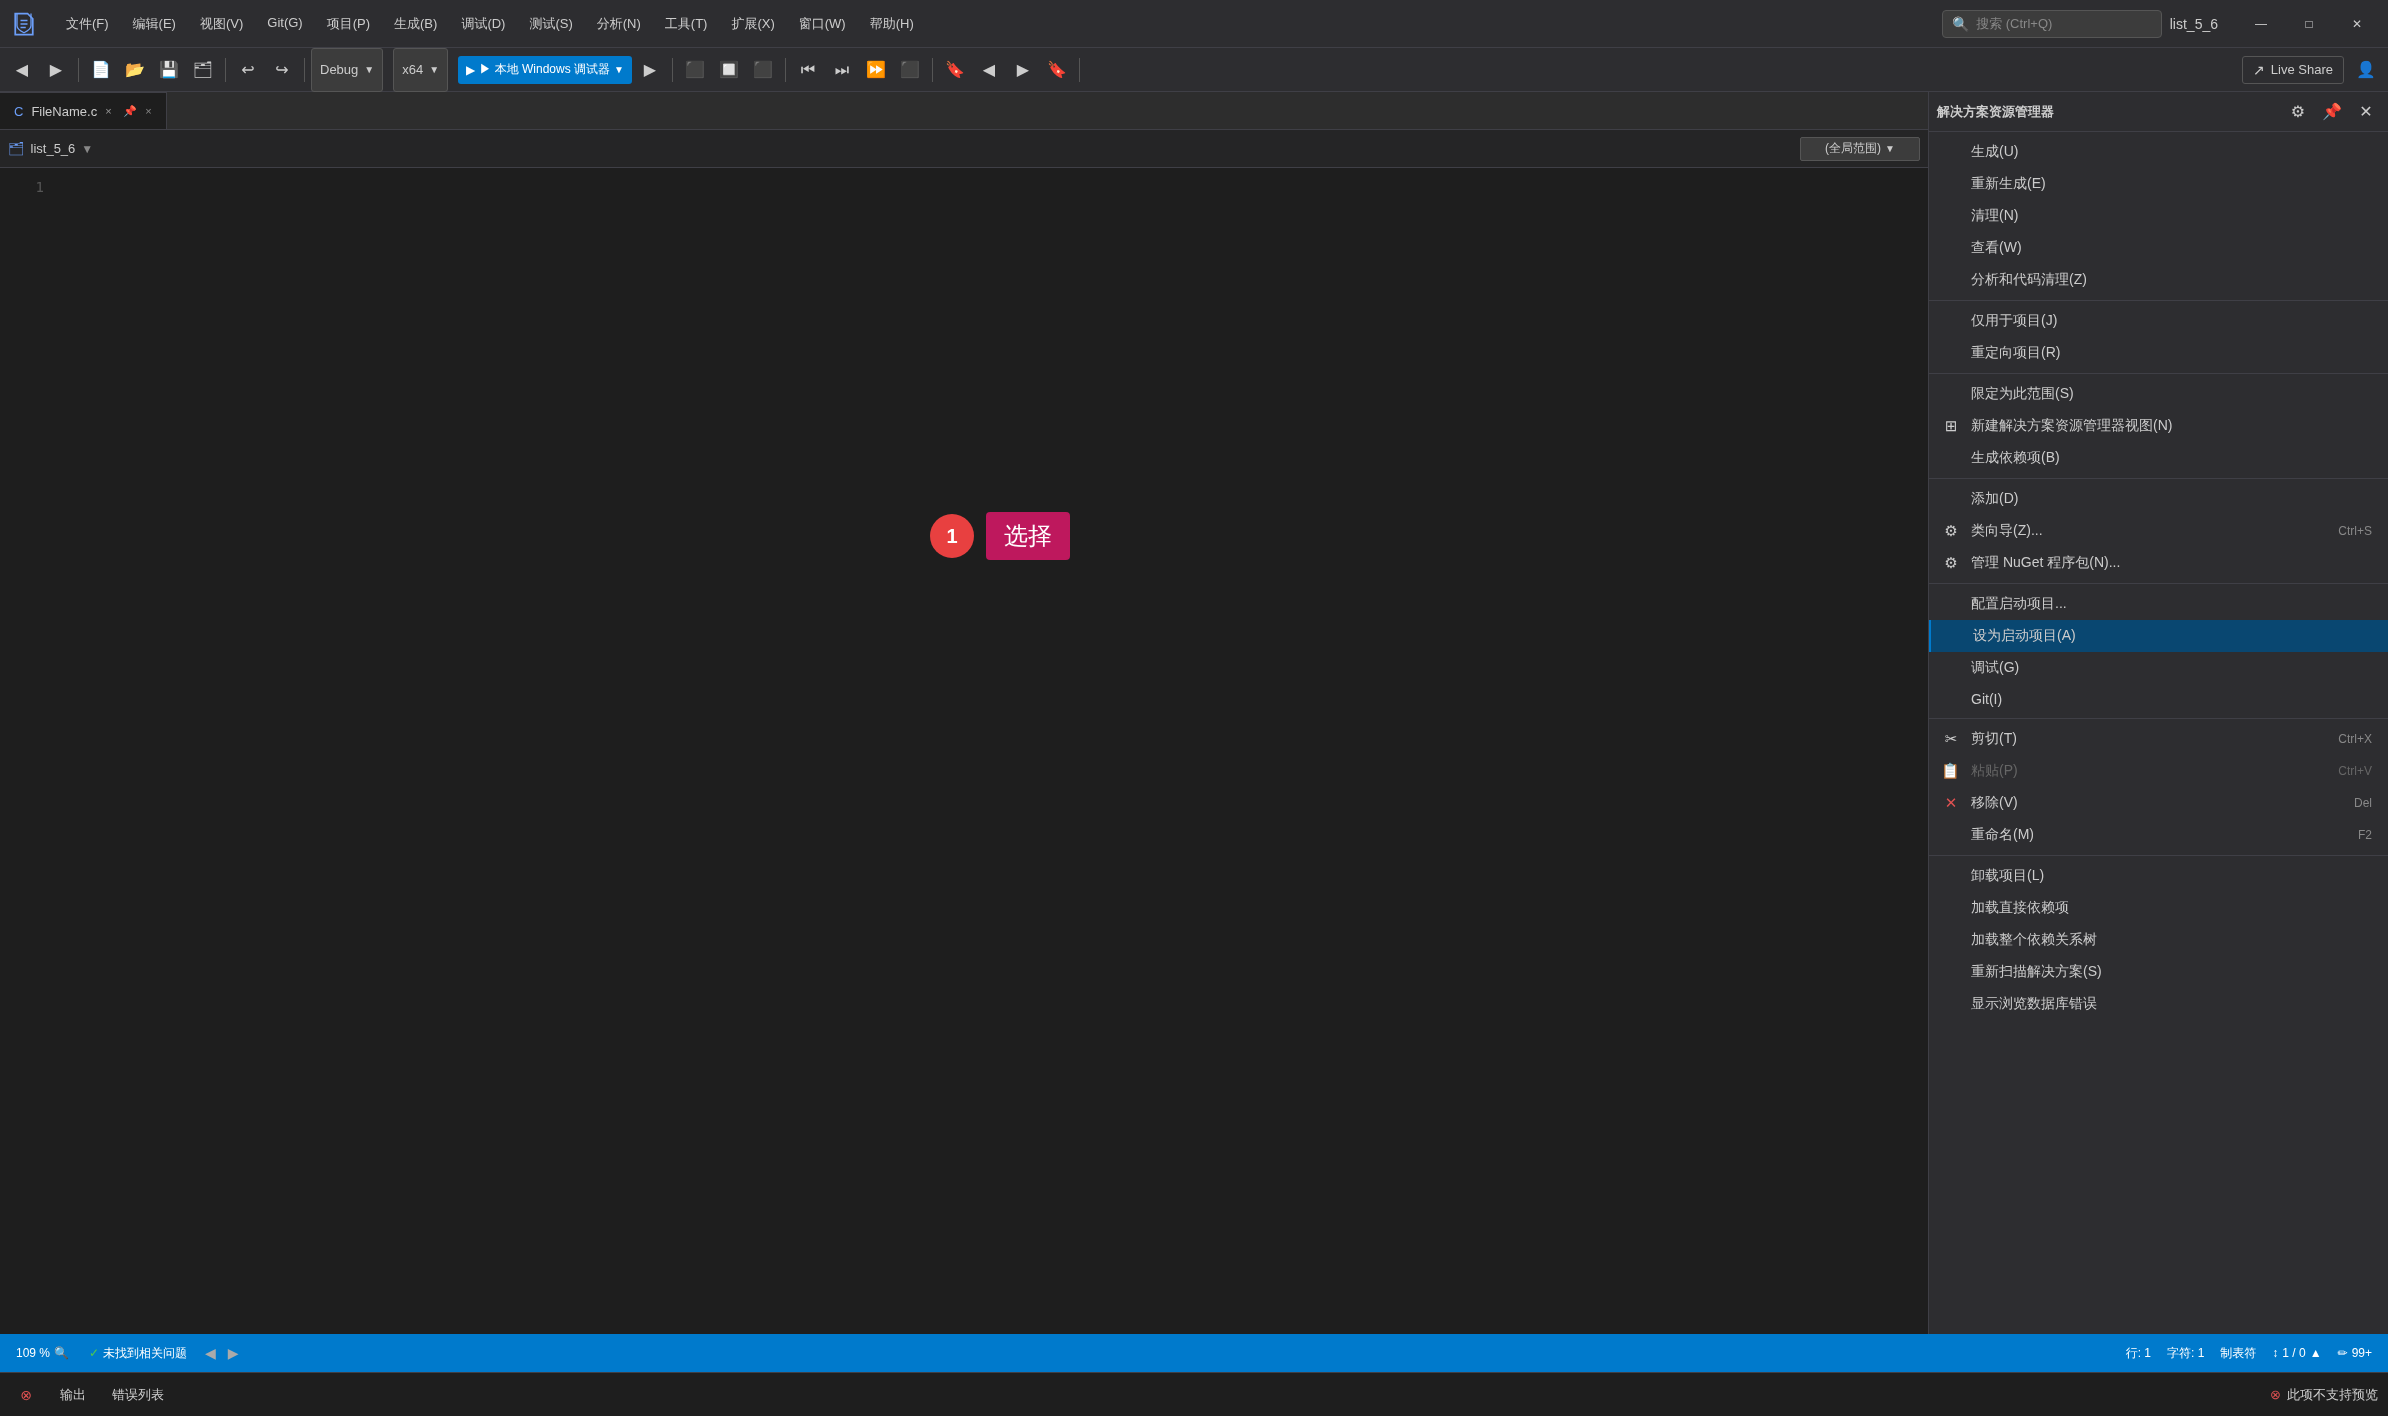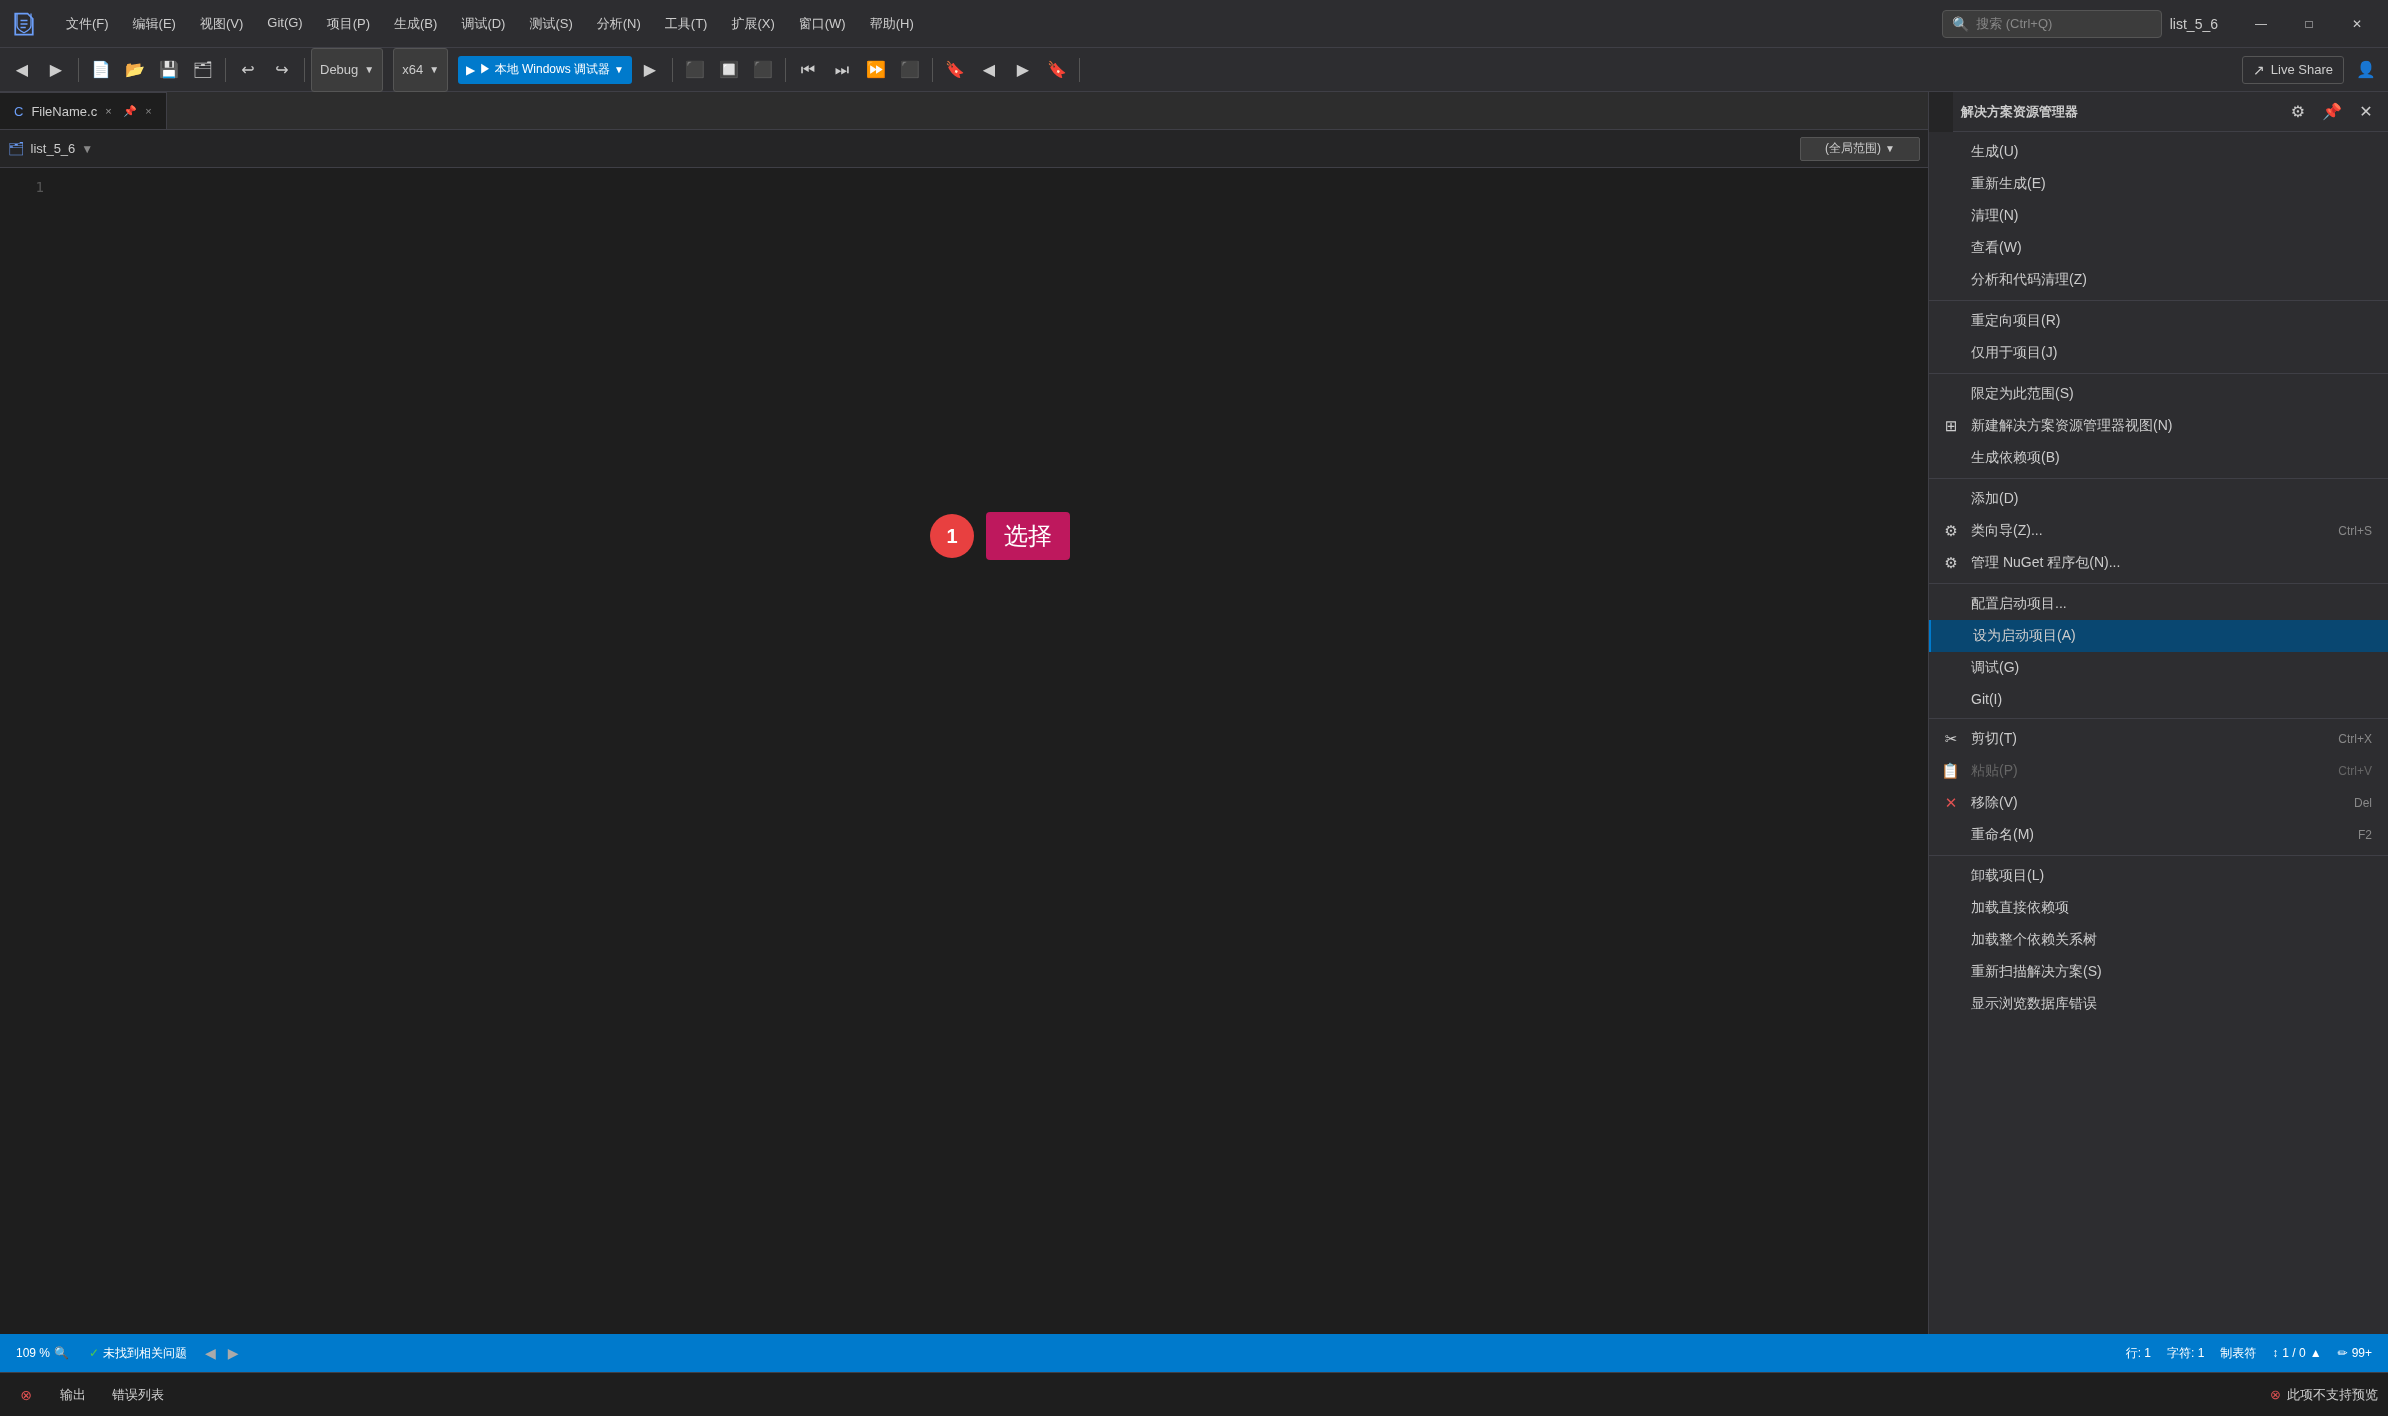--- a/index.html
+++ b/index.html
@@ -291,21 +291,20 @@
       flex-shrink: 0;
     }
     .panel-header {
       background: #2d2d30;
       height: 40px;
       display: flex;
       align-items: center;
       padding: 0 8px;
       border-bottom: 1px solid #3f3f46;
       gap: 6px;
-      margin-left: 24px;
     }
     .panel-title { color: #ccc; font-size: 13px; font-weight: 600; flex: 1; }
     .panel-icon-btn {
       width: 28px;
       height: 28px;
       display: flex;
       align-items: center;
       justify-content: center;
       cursor: pointer;
       border-radius: 3px;
@@ -570,25 +569,25 @@
       </div>
       <div class="ctx-item">
         <span class="ctx-icon"></span>
         <span class="ctx-label">分析和代码清理(Z)</span>
       </div>
 
       <div class="ctx-separator"></div>
 
       <div class="ctx-item">
         <span class="ctx-icon"></span>
+        <span class="ctx-label">仅用于项目(J)</span>
+      </div>
+      <div class="ctx-item">
+        <span class="ctx-icon"></span>
         <span class="ctx-label">重定向项目(R)</span>
-      </div>
-      <div class="ctx-item">
-        <span class="ctx-icon"></span>
-        <span class="ctx-label">仅用于项目(J)</span>
       </div>
 
       <div class="ctx-separator"></div>
 
       <div class="ctx-item">
         <span class="ctx-icon"></span>
         <span class="ctx-label">限定为此范围(S)</span>
       </div>
       <div class="ctx-item">
         <span class="ctx-icon">⊞</span>

